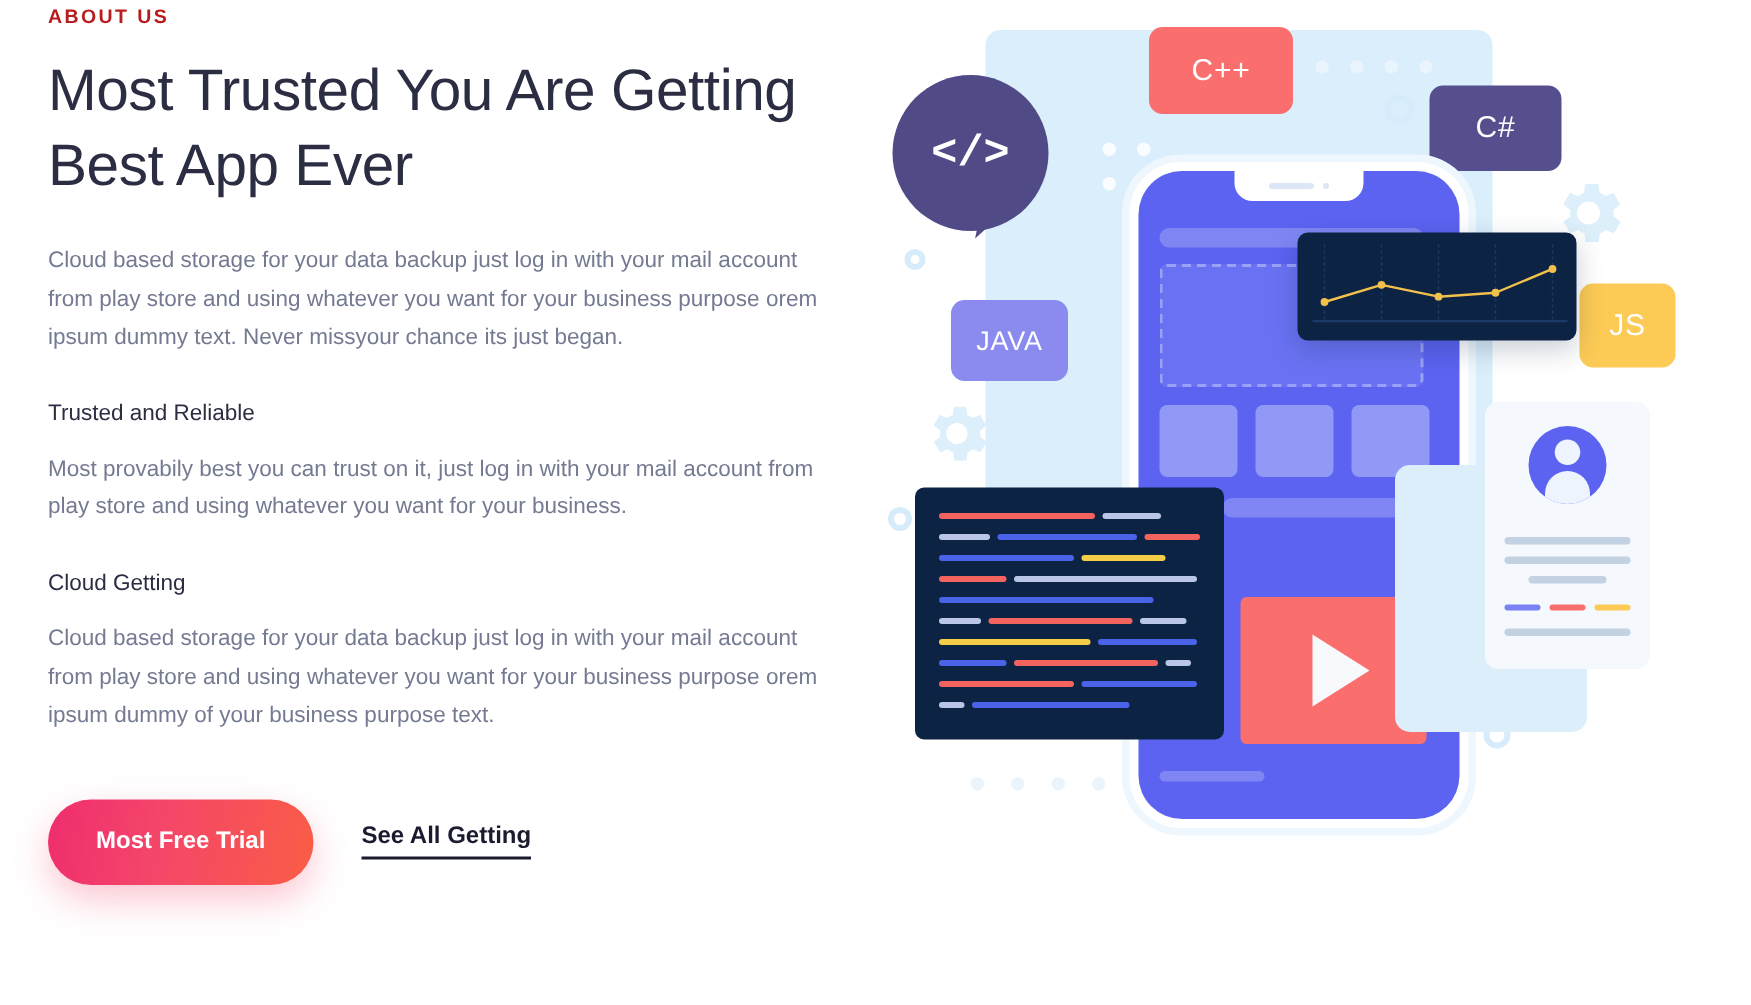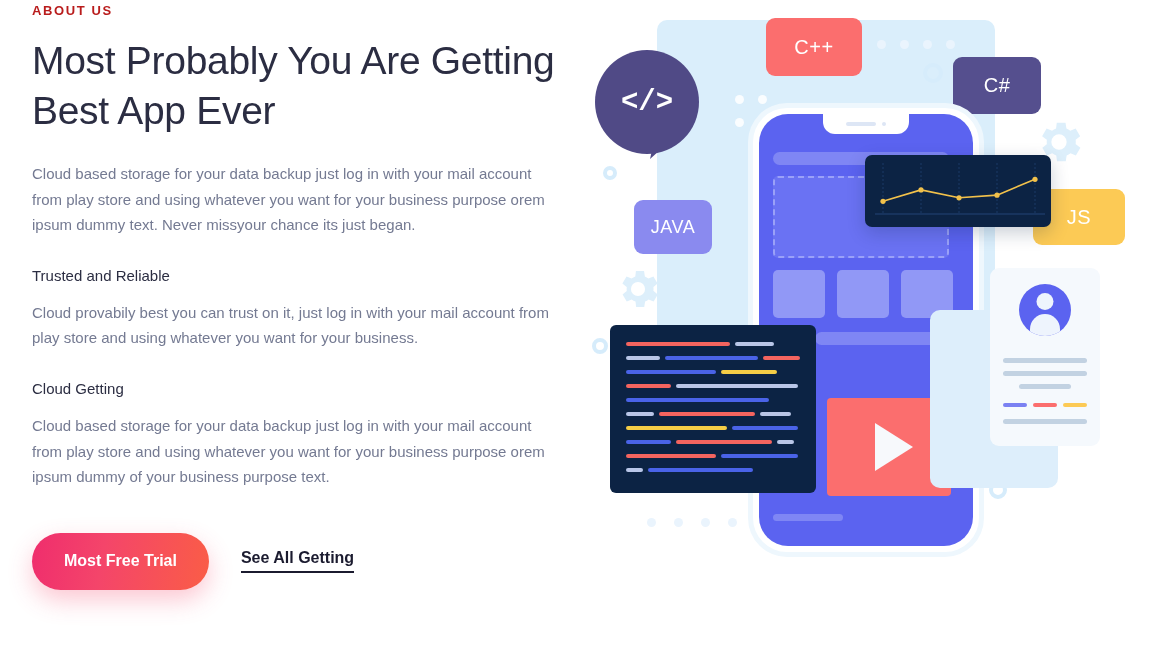--- a/index.html
+++ b/index.html
@@ -164,21 +164,21 @@
   .badge {
     display: flex; align-items: center; justify-content: center;
     border-radius: 9px;
     color: #ffffff;
     font-size: 20px;
     letter-spacing: .5px;
   }
   .badge-cpp  { left: 181px; top: 18px;  width: 96px; height: 58px;  background: #fb6e6e; }
   .badge-csh  { left: 368px; top: 57px;  width: 88px; height: 57px;  background: #554f8e; }
   .badge-java { left: 49px;  top: 200px; width: 78px; height: 54px;  background: #8a8aef; font-size: 18px; }
-  .badge-js   { left: 448px; top: 189px; width: 92px; height: 56px;  background: #fcca55; font-size: 20px; }
+  .badge-js   { left: 468px; top: 189px; width: 64px; height: 56px;  background: #fcca55; font-size: 20px; }
 
   
   .gear { color: #ddeffb; }
 
   
   .phone-shell {
     left: 168px; top: 108px;
     width: 226px; height: 444px;
     background: #ffffff;
     border-radius: 34px;
@@ -286,27 +286,27 @@
 </style>
 </head>
 <body>
 
 <div class="page">
 
   <div class="content-col">
 
     <div class="eyebrow">ABOUT US</div>
 
-    <h1 class="headline">Most Probably You Are Getting Best App Ever</h1>
+    <h1 class="headline">Most Trusted You Are Getting Best App Ever</h1>
 
     <p class="lead">Cloud based storage for your data backup just log in with your mail account from play store and using whatever you want for your business purpose orem ipsum dummy text. Never missyour chance its just began.</p>
 
     <div class="feature">
       <div class="feature-title">Trusted and Reliable</div>
-      <p class="feature-body">Cloud provabily best you can trust on it, just log in with your mail account from play store and using whatever you want for your business.</p>
+      <p class="feature-body">Most provabily best you can trust on it, just log in with your mail account from play store and using whatever you want for your business.</p>
     </div>
 
     <div class="feature">
       <div class="feature-title">Cloud Getting</div>
       <p class="feature-body">Cloud based storage for your data backup just log in with your mail account from play store and using whatever you want for your business purpose orem ipsum dummy of your business purpose text.</p>
     </div>
 
     <div class="cta-row">
       <button class="btn-primary">Most Free Trial</button>
       <a class="btn-link" href="#">See All Getting</a>

